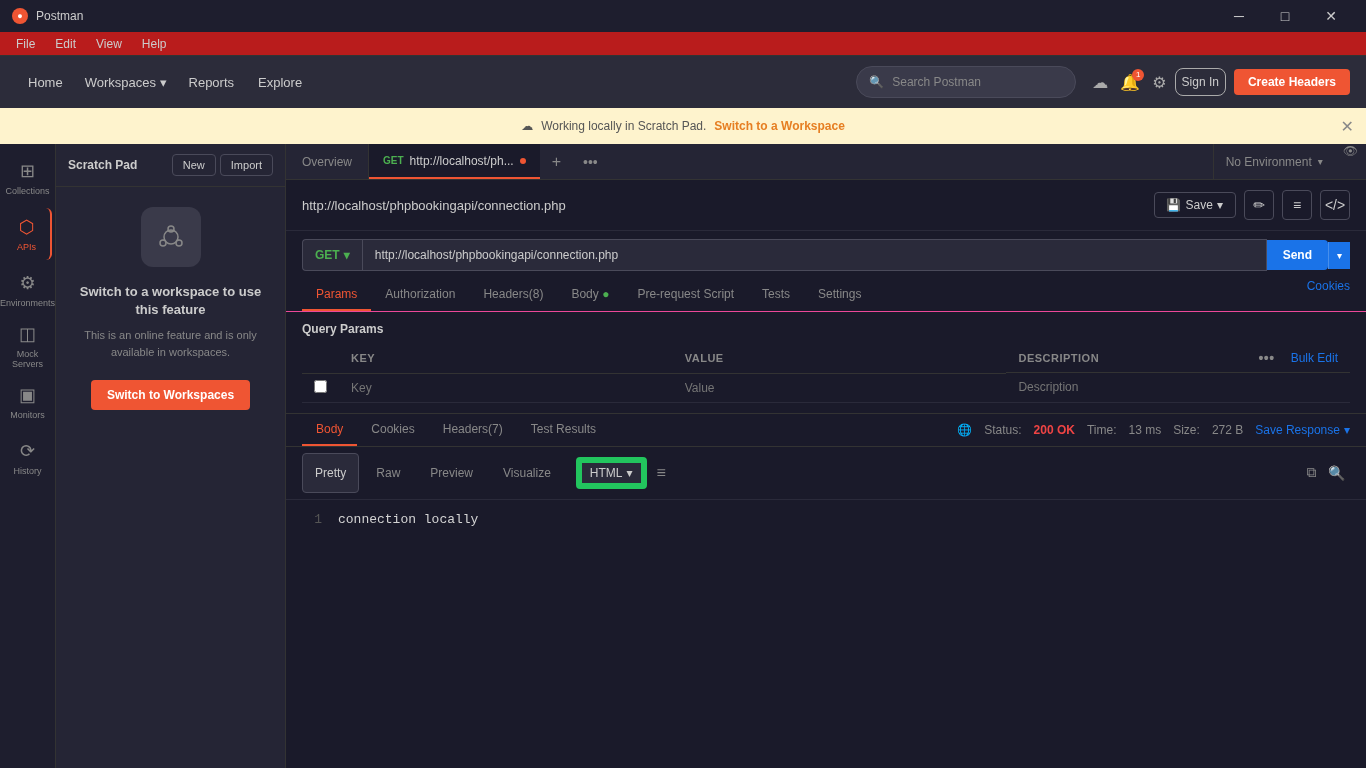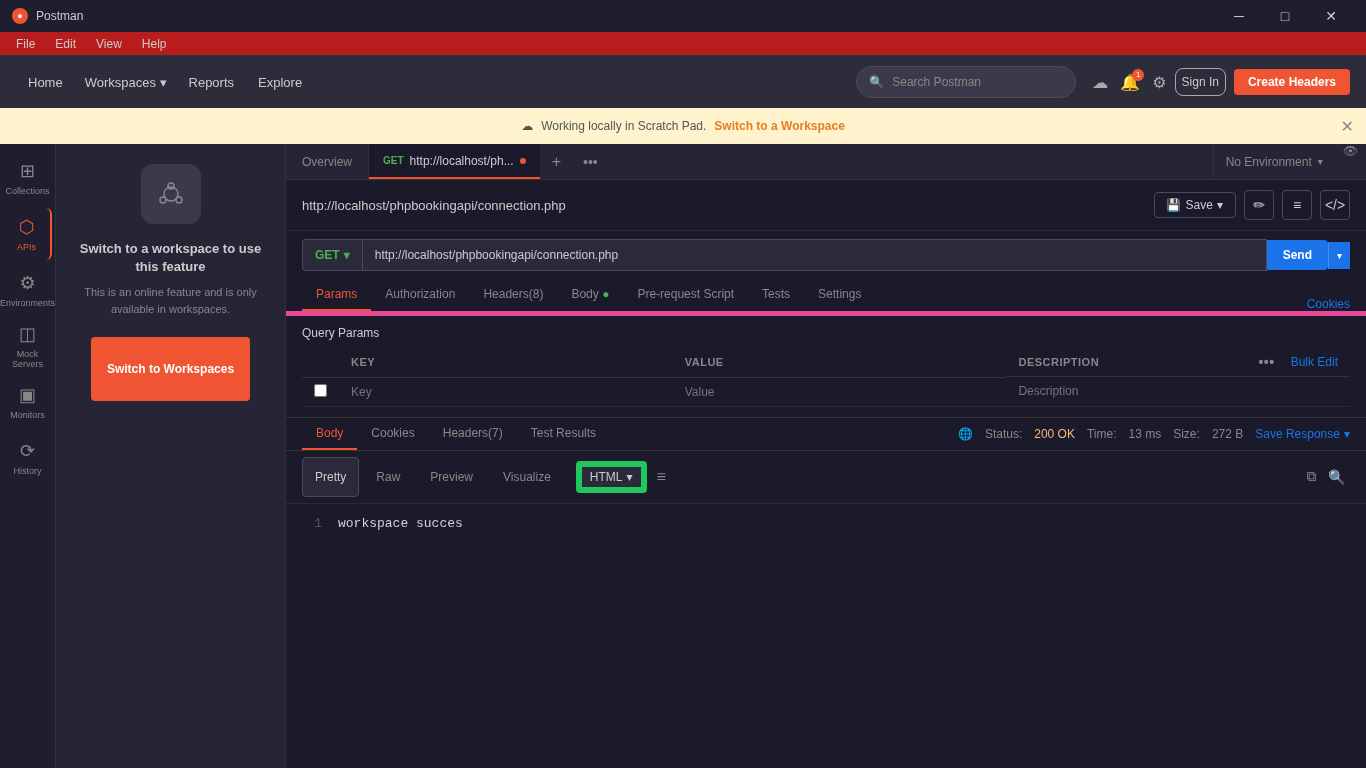--- a/index.html
+++ b/index.html
@@ -230,21 +230,21 @@
       margin-bottom: 16px;
       font-size: 24px;
       color: #aaa;
     }
     .ws-title { font-size: 13px; font-weight: 600; color: #ccc; margin-bottom: 8px; line-height: 1.4; }
     .ws-description { font-size: 11px; color: #888; margin-bottom: 20px; line-height: 1.5; }
     .switch-ws-btn {
       background: #ef5533;
       color: white;
       border: none;
-      padding: 25px 16px;
+      padding: 8px 16px;
       border-radius: 4px;
       font-size: 12px;
       cursor: pointer;
       font-weight: 600;
     }
 
     
     .main-content {
       flex: 1;
       background: #1a1a2a;
@@ -393,23 +393,23 @@
       border-left: 1px solid rgba(255,255,255,0.2);
       color: white;
       padding: 8px 8px;
       cursor: pointer;
       font-size: 10px;
     }
 
     
     .req-tabs {
       display: flex;
-      align-items: flex-end;
+      align-items: flex-start;
       padding: 0 16px;
-      border-bottom: 5px solid #ec4899;
+      border-bottom: 1px solid #ec4899;
       gap: 0;
     }
     .req-tab {
       padding: 8px 14px;
       font-size: 12px;
       color: #888;
       cursor: pointer;
       border-bottom: 2px solid transparent;
     }
     .req-tab.active { color: #ef5533; border-bottom: 2px solid #ef5533; }
@@ -418,21 +418,21 @@
       margin-left: auto;
       color: #1a73e8;
       font-size: 12px;
       cursor: pointer;
     }
 
     
     .query-params-section {
       padding: 10px 16px;
     }
-    .query-params-title { font-size: 12px; font-weight: 400; color: #ccc; margin-bottom: 8px; }
+    .query-params-title { font-size: 12px; font-weight: 700; color: #ccc; margin-bottom: 8px; }
     .params-table { width: 100%; border-collapse: collapse; }
     .params-table th {
       text-align: left;
       padding: 6px 12px;
       font-size: 11px;
       color: #888;
       font-weight: 600;
       border-bottom: 1px solid #333;
       letter-spacing: 0.5px;
     }
@@ -476,21 +476,21 @@
     }
     .resp-tab.active { color: #ef5533; border-bottom: 2px solid #ef5533; }
     .resp-status-info {
       margin-left: auto;
       display: flex;
       align-items: center;
       gap: 12px;
       font-size: 12px;
       color: #888;
     }
-    .status-ok { color: #fdba74; font-weight: 400; }
+    .status-ok { color: #ef4444; font-weight: 700; }
     .save-response-btn {
       color: #1a73e8;
       font-size: 12px;
       cursor: pointer;
       display: flex;
       align-items: center;
       gap: 4px;
       background: transparent;
       border: none;
     }
@@ -638,20 +638,27 @@
       <span class="icon-svg">▣</span>
       <span>Monitors</span>
     </div>
     <div class="sidebar-icon-item">
       <span class="icon-svg">⟳</span>
       <span>History</span>
     </div>
   </div>
 
   <div class="scratch-pad-panel">
+    <div class="scratch-pad-header">
+      <span class="scratch-pad-title">Scratch Pad</span>
+      <div class="scratch-pad-btns">
+        <button class="sp-btn">New</button>
+        <button class="sp-btn">Import</button>
+      </div>
+    </div>
     <div class="workspace-switch-content">
       <div class="ws-icon">
         <svg width="32" height="32" viewBox="0 0 32 32" fill="none">
           <circle cx="16" cy="16" r="7" stroke="#888" stroke-width="1.5" fill="none"></circle>
           <circle cx="16" cy="8" r="3" stroke="#888" stroke-width="1.5" fill="none"></circle>
           <circle cx="24" cy="22" r="3" stroke="#888" stroke-width="1.5" fill="none"></circle>
           <circle cx="8" cy="22" r="3" stroke="#888" stroke-width="1.5" fill="none"></circle>
           <line x1="16" y1="11" x2="16" y2="9" stroke="#888" stroke-width="1"></line>
           <line x1="21" y1="20" x2="24" y2="19" stroke="#888" stroke-width="1"></line>
           <line x1="11" y1="20" x2="8" y2="19" stroke="#888" stroke-width="1"></line>
@@ -793,18 +800,18 @@
         </div>
         <button class="wrap-icon">≡</button>
         <div class="resp-toolbar-spacer"></div>
         <button class="copy-icon">⧉</button>
         <button class="search-icon-btn">🔍</button>
       </div>
 
       <div class="response-code">
         <div class="code-line">
           <span class="line-number">1</span>
-          <span class="line-content">workspace succes</span>
+          <span class="line-content">connection locally</span>
         </div>
       </div>
     </div>
   </div>
 </div>
 
 </body></html>

